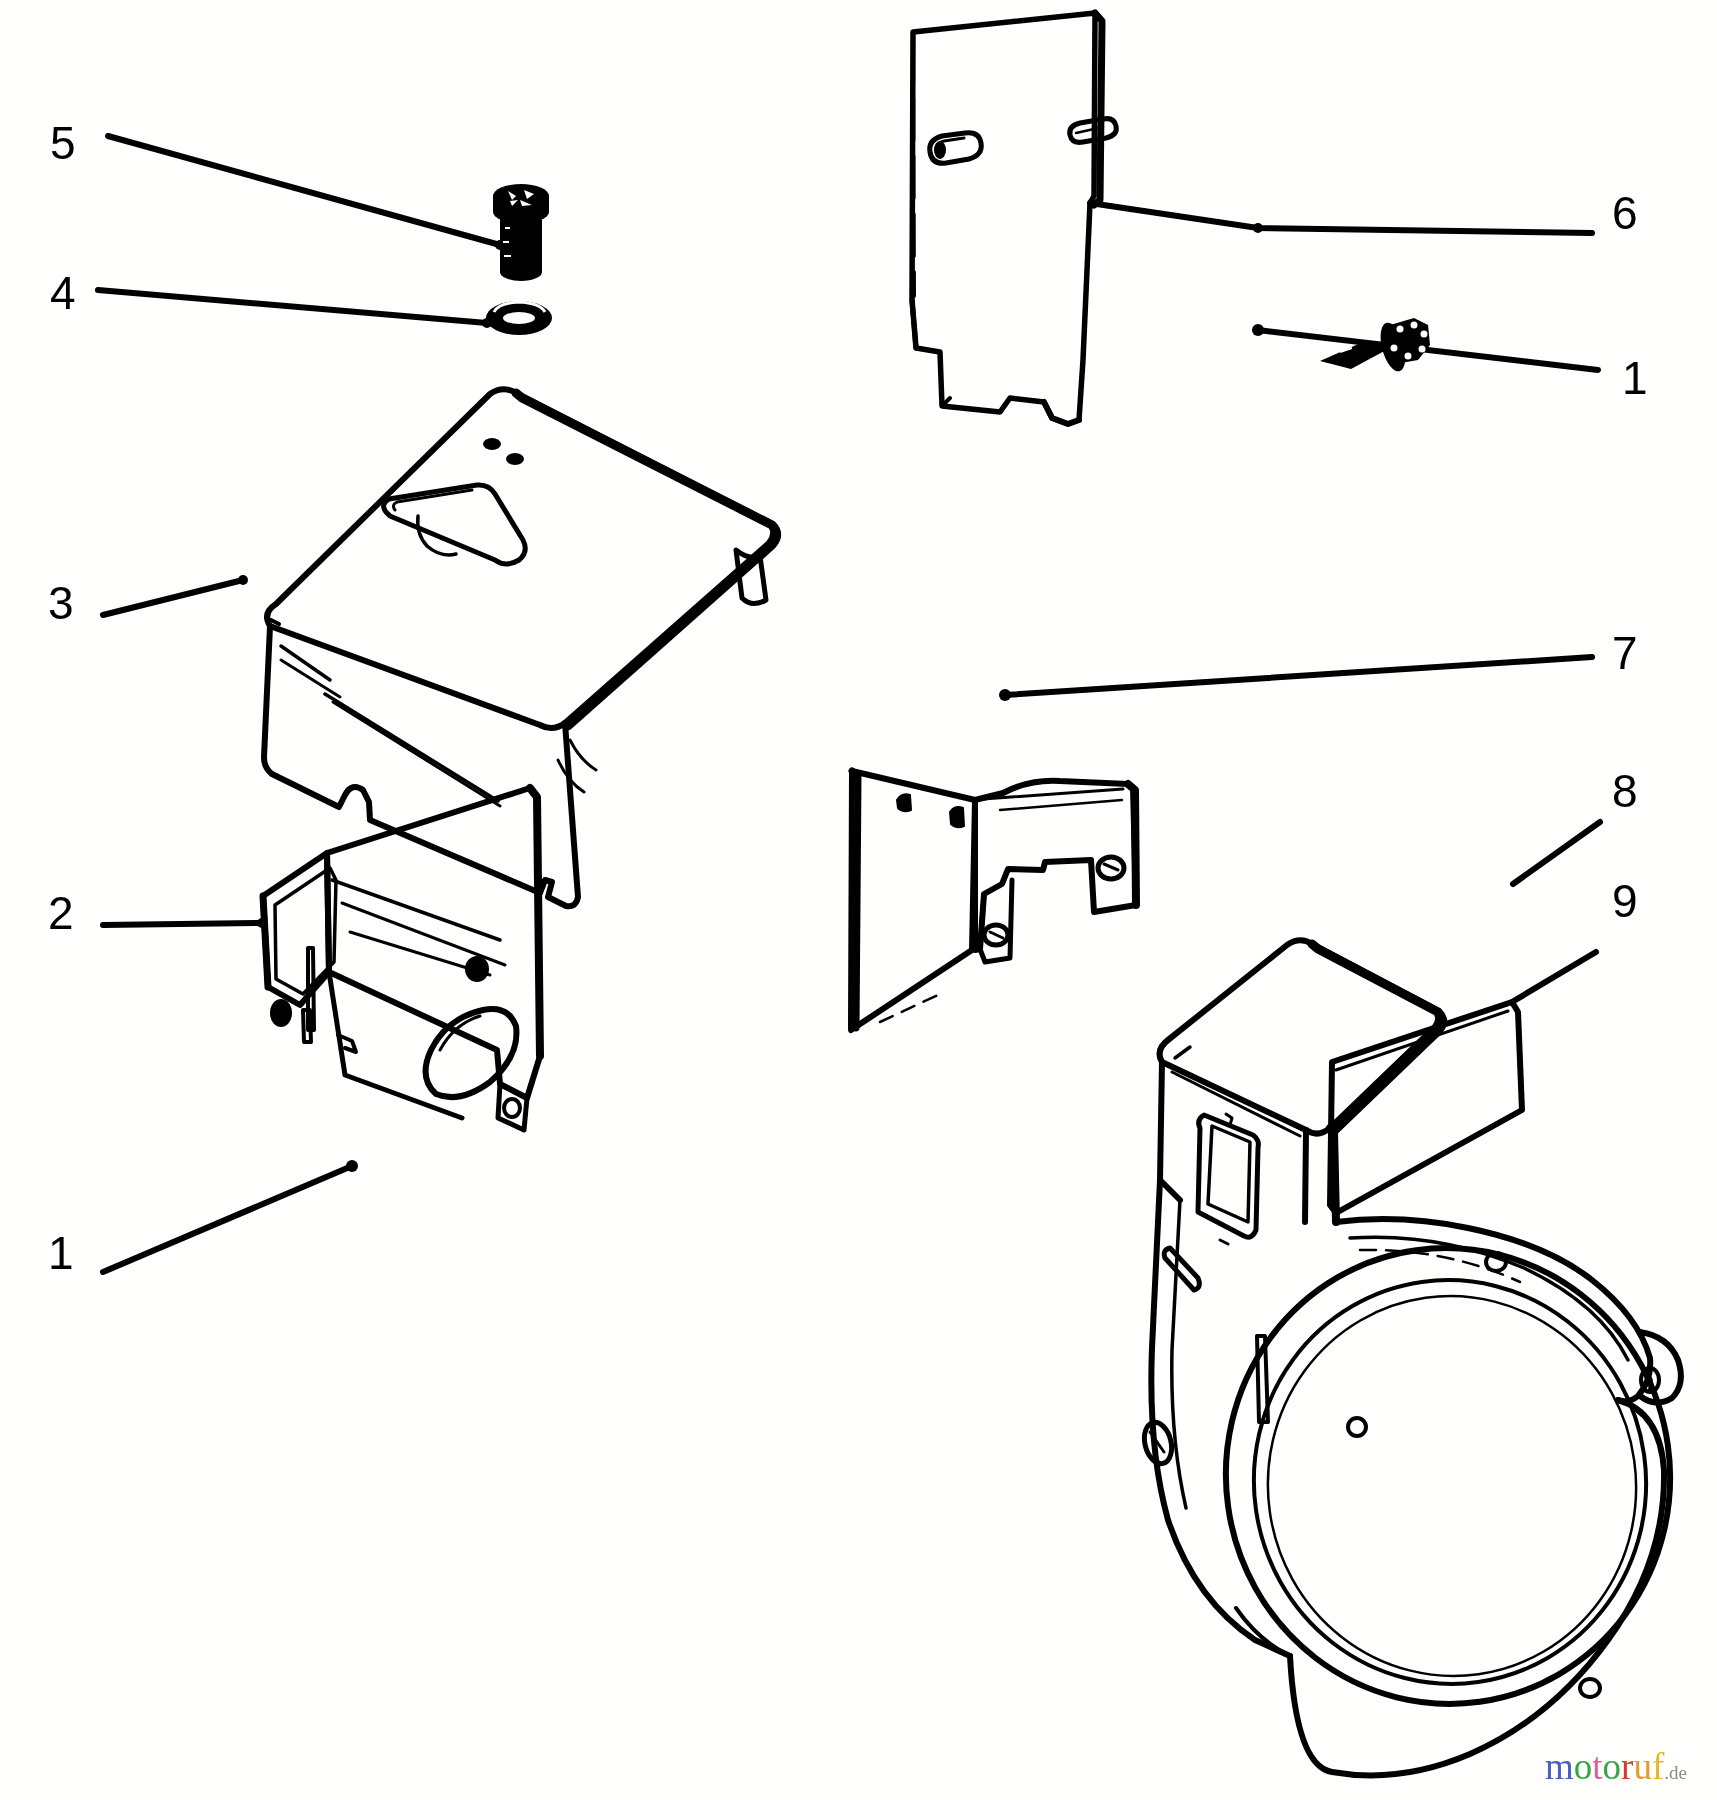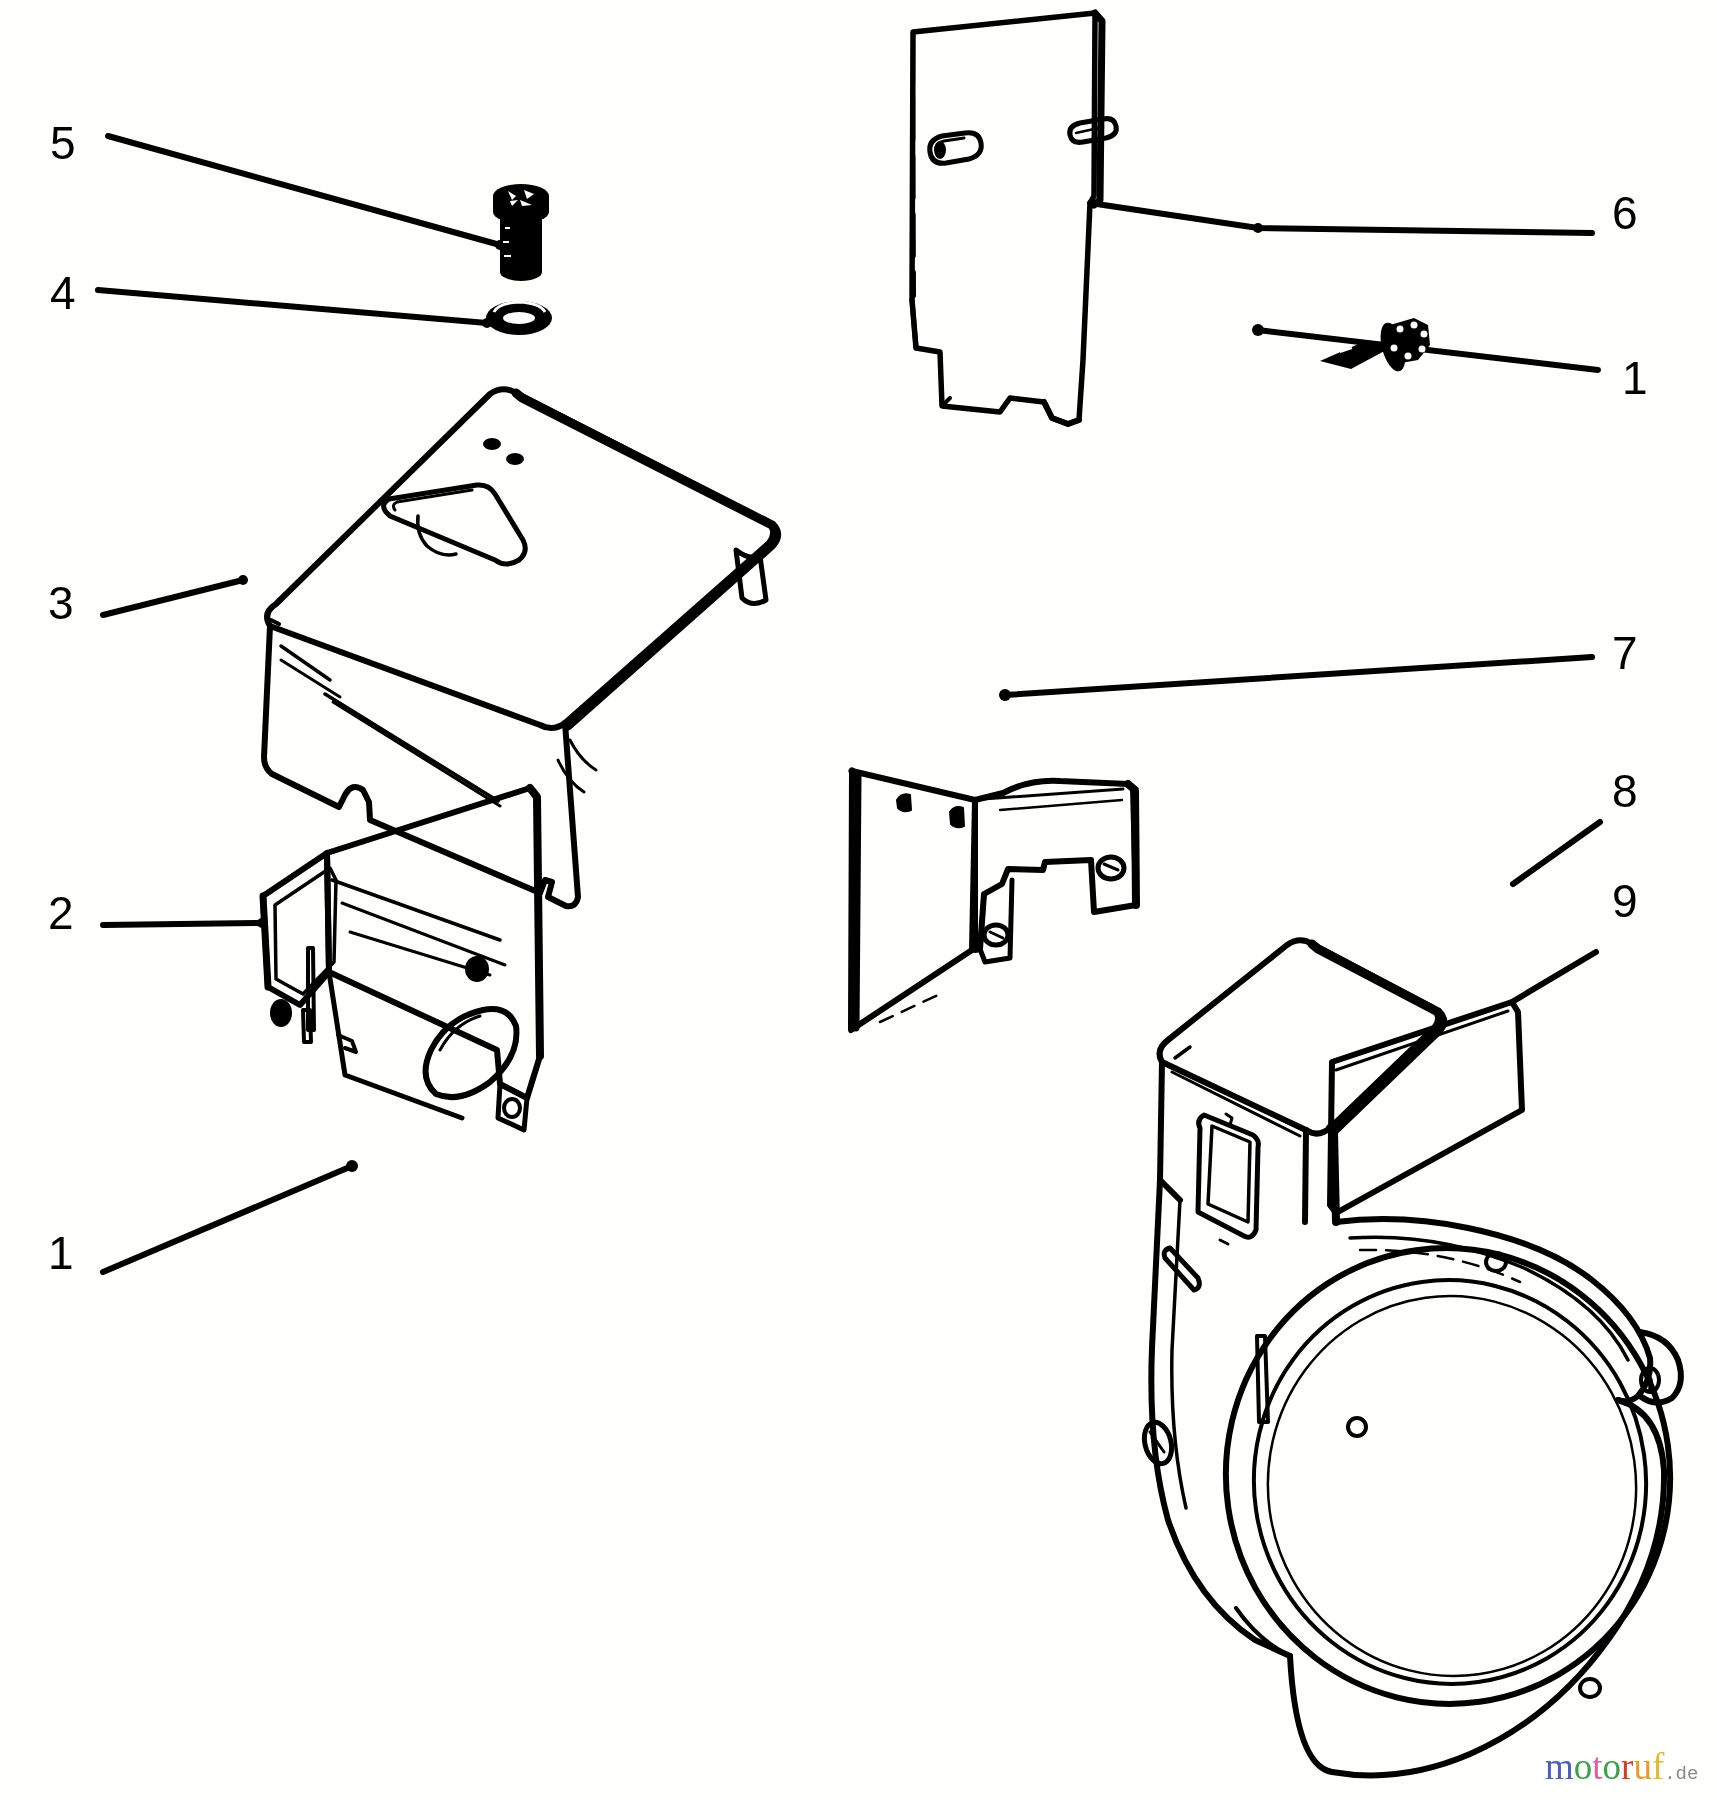--- a/index.html
+++ b/index.html
@@ -42,21 +42,20 @@
     font-size: 37px;
     line-height: 1;
     white-space: nowrap;
     user-select: none;
   }
   #watermark .wm-l { font-weight: 400; }
   #watermark .wm-de {
     font-size: 19px;
     color: #8a8a8a;
     vertical-align: baseline;
-    font-family: Liberation Mono, monospace;
   }
 </style>
 </head>
 <body>
 
 <div id="page">
 
   <svg id="diagram-svg" viewBox="0 0 1717 1800" xmlns="http://www.w3.org/2000/svg">
 
     <g fill="none" stroke="#000" stroke-linecap="round">

